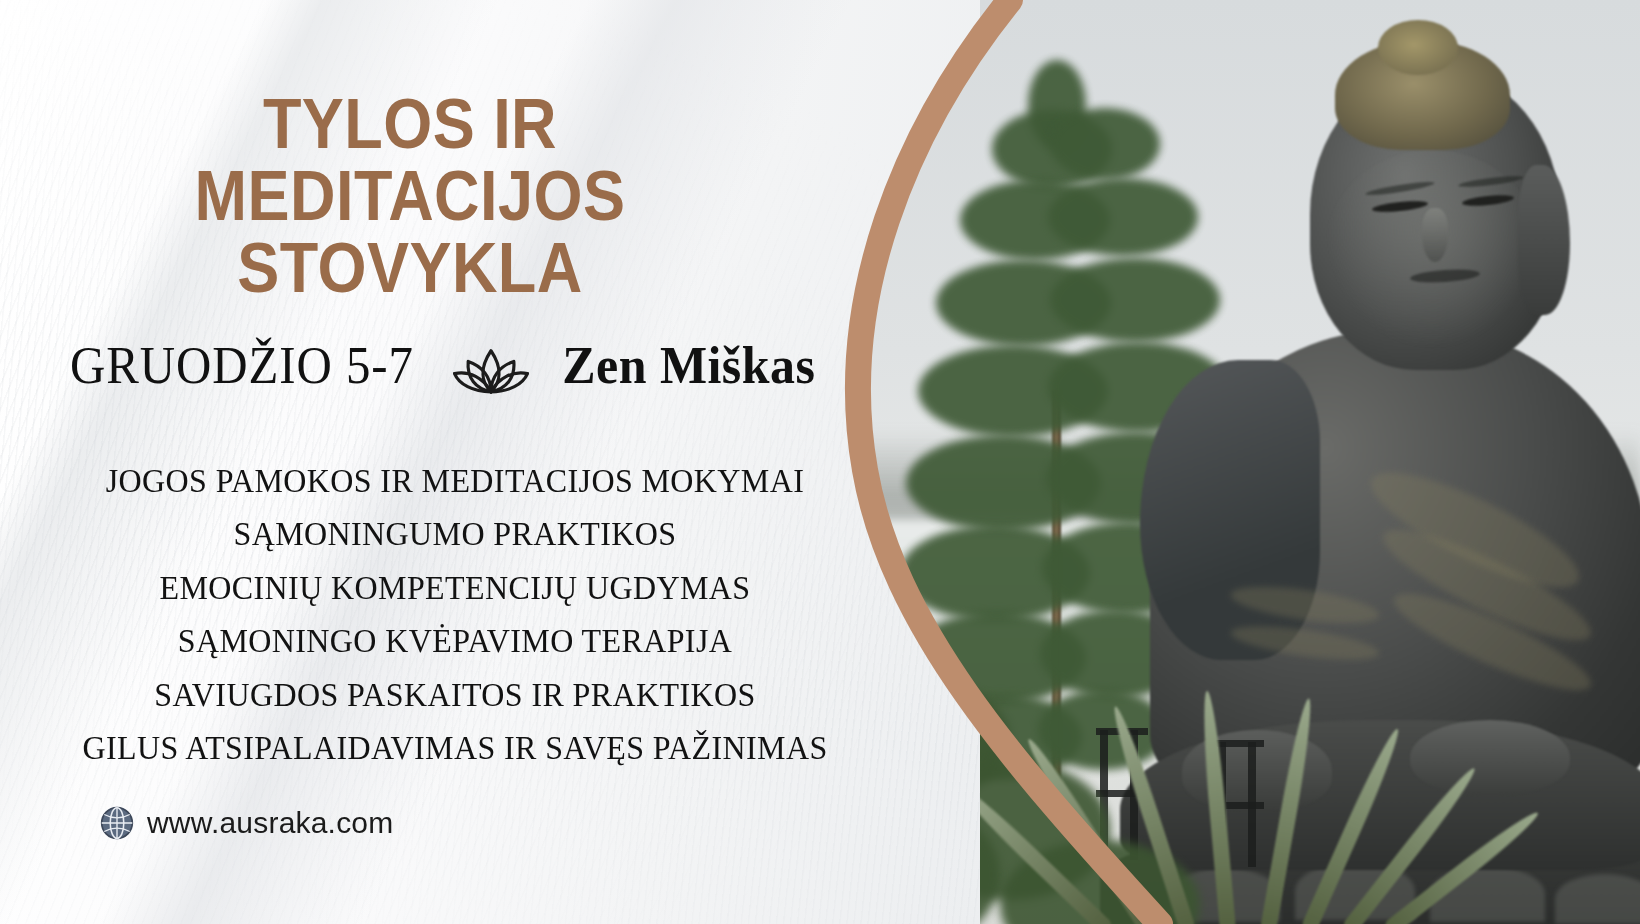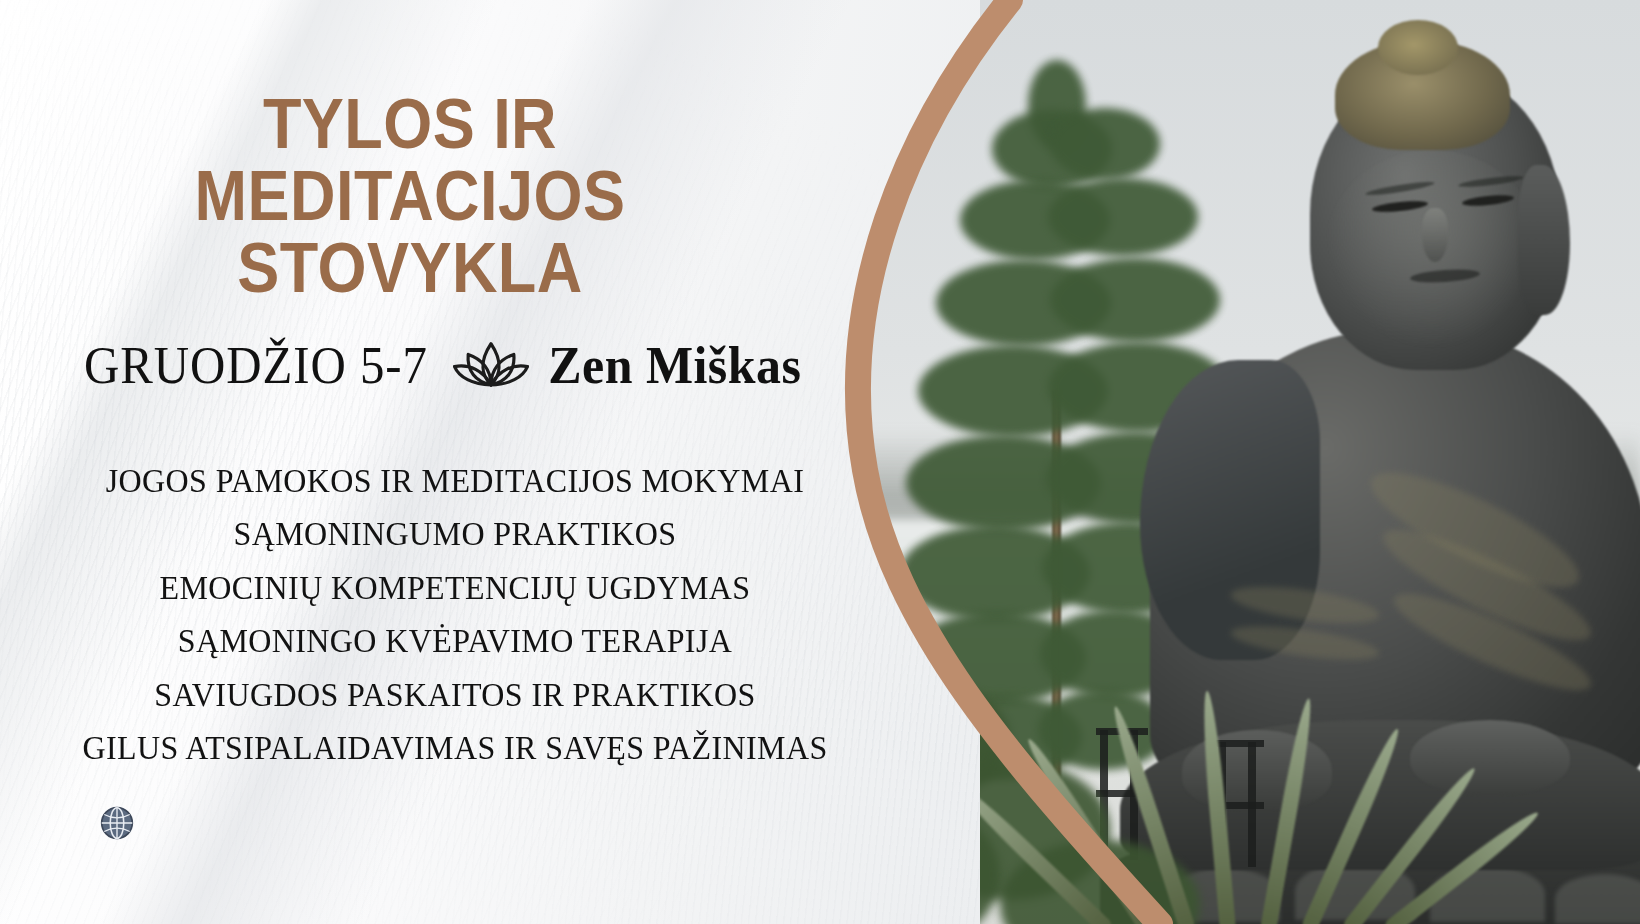--- a/index.html
+++ b/index.html
@@ -171,21 +171,21 @@
     font-size:70px;line-height:1.03;
     letter-spacing:.5px;
     color:#9a6c4a;
     transform:scaleX(.90);
     transform-origin:center top;
   }
   .title .l2{display:block;}
 
   .dateline{
     position:absolute;left:0;top:336px;width:880px;
-    display:flex;align-items:flex-start;justify-content:center;gap:12px;
+    display:flex;align-items:flex-end;justify-content:center;gap:26px;
     font-family:"Liberation Serif",serif;
     color:#111;
   }
   .dateline .date{
     font-size:52px;letter-spacing:1px;font-weight:normal;
     transform:scaleX(.94);
   }
   .lotus{width:76px;height:52px;flex:0 0 auto;margin:0 2px;}
   .dateline .place{
     font-size:52px;font-weight:bold;letter-spacing:.5px;
@@ -341,16 +341,17 @@
     <div class="site">
       <svg class="globe" viewBox="0 0 40 40">
         <circle cx="20" cy="20" r="18" fill="#5b6a80"></circle>
         <circle cx="20" cy="20" r="18" fill="none" stroke="#3c4759" stroke-width="2"></circle>
         <ellipse cx="20" cy="20" rx="8" ry="18" fill="none" stroke="#e8ecf2" stroke-width="1.8"></ellipse>
         <line x1="2" y1="20" x2="38" y2="20" stroke="#e8ecf2" stroke-width="1.8"></line>
         <path d="M5 10 Q20 18 35 10" fill="none" stroke="#e8ecf2" stroke-width="1.6"></path>
         <path d="M5 30 Q20 22 35 30" fill="none" stroke="#e8ecf2" stroke-width="1.6"></path>
         <line x1="20" y1="2" x2="20" y2="38" stroke="#e8ecf2" stroke-width="1.6"></line>
       </svg>
+      <span class="url">www.ausraka.com</span>
     </div>
 
   </div>
 </div>
 
 </body></html>

